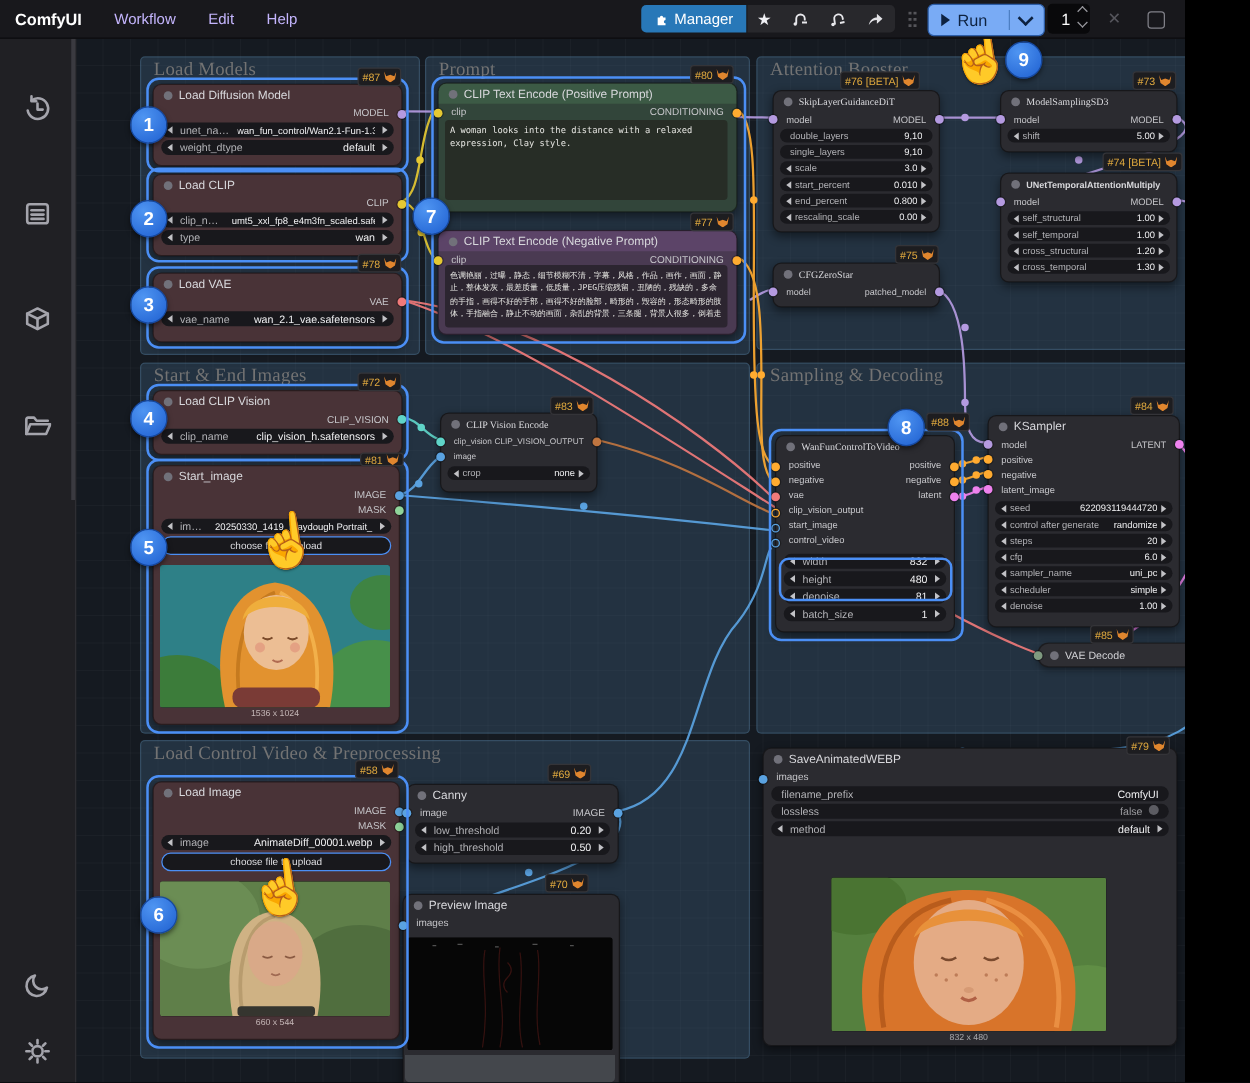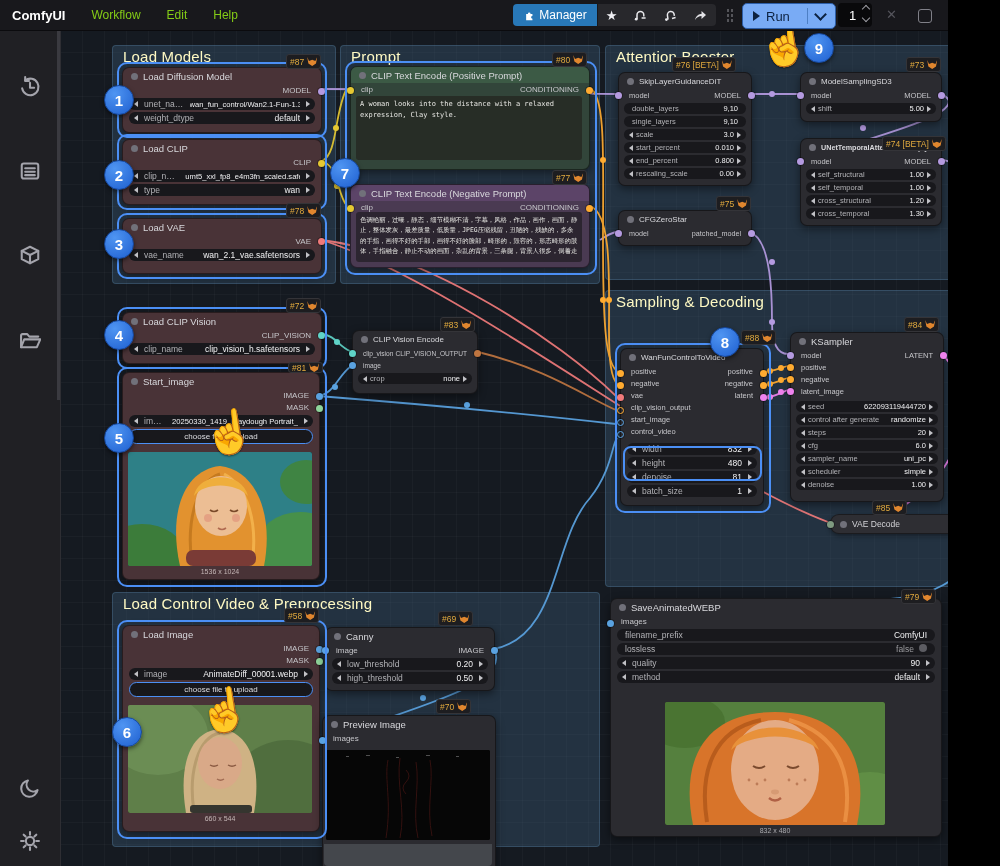--- a/index.html
+++ b/index.html
@@ -1,20 +1,20 @@
 <!DOCTYPE html>
 <html><head>
 <meta charset="utf-8">
 <style>
   html,body{margin:0;padding:0;background:#000;}
   #app{position:relative;width:948px;height:866px;overflow:hidden;background:#151a21;font-family:"Liberation Sans",sans-serif;-webkit-font-smoothing:antialiased;}
   
   #topbar{position:absolute;left:0;top:0;width:1000px;height:30px;background:#18181c;border-bottom:1px solid #0b0b0e;z-index:20;display:flex;align-items:center;}
   .logo{font-weight:bold;font-size:13px;color:#fff;margin-left:12px;}
-  .menu{font-size:12px;color:#84cc16;margin-left:26px;}
+  .menu{font-size:12px;color:#c4b5fd;margin-left:26px;}
   .mgr{position:absolute;left:513px;top:4px;height:22px;width:84px;background:#2878b8;border-radius:4px 0 0 4px;color:#fff;font-size:12px;display:flex;align-items:center;justify-content:center;gap:5px;}
   .icongrp{position:absolute;left:598px;top:4px;height:22px;width:118px;background:#28282c;border-radius:0 4px 4px 0;display:flex;align-items:center;justify-content:space-around;color:#e2e2e6;}
   .star{font-size:13px;color:#f0f0f4;}
   .dragdots{position:absolute;left:726px;top:8px;width:8px;height:14px;background-image:radial-gradient(circle,#55555a 1.2px,transparent 1.3px);background-size:4px 5px;}
   .runbtn{position:absolute;left:742px;top:3px;width:92px;height:24px;background:#79abf5;border:1px solid #2d5ea8;border-radius:5px;display:flex;align-items:center;color:#0d2240;font-size:13px;}
   .play{width:0;height:0;border-left:7px solid #0d2240;border-top:5px solid transparent;border-bottom:5px solid transparent;margin:0 6px 0 10px;}
   .rundiv{width:1px;height:16px;background:#4d7fc4;margin:0 8px 0 auto;}
   .chev{width:7px;height:7px;border-right:2px solid #0d2240;border-bottom:2px solid #0d2240;transform:rotate(45deg);margin:-3px 10px 0 0;}
   .batch{position:absolute;left:838px;top:3px;width:34px;height:24px;background:#09090b;border-radius:4px;color:#fff;font-size:13px;display:flex;align-items:center;}
   .batch span{margin-left:11px;}
@@ -27,30 +27,30 @@
   .tb-panel i{position:absolute;left:1px;right:1px;bottom:2px;height:0;border-top:1.5px solid #a8a8b0;display:block;}
   .tb-menu{position:absolute;left:976px;top:4px;color:#cdcdd4;font-size:15px;}
   
   #sidebar{position:absolute;left:0;top:30px;width:60px;height:836px;background:#202024;border-right:1px solid #2e2e33;z-index:15;}
   .sb-ico{position:absolute;left:19px;width:22px;height:22px;}
   .sb-ico svg{stroke:#a4a4ac;fill:none;stroke-width:1.5;stroke-linecap:round;stroke-linejoin:round;}
   .sb-scroll{position:absolute;right:0;top:0;width:3px;height:370px;background:#3a3a40;}
   
   #canvas{position:absolute;left:60px;top:30px;width:940px;height:836px;background-color:#151a21;background-image:linear-gradient(rgba(255,255,255,.028) 1px,transparent 1px),linear-gradient(90deg,rgba(255,255,255,.028) 1px,transparent 1px);background-size:22px 22px;z-index:1;}
   .group{position:absolute;background:rgba(64,103,133,.32);border:1px solid rgba(100,150,185,.28);border-radius:4px;z-index:1;}
-  .gtitle{position:absolute;left:10px;top:2px;font-size:15px;color:#fef9c3;letter-spacing:.2px;}
+  .gtitle{position:absolute;left:10px;top:2px;font-size:15px;color:#737373;letter-spacing:.2px;font-family:Liberation Serif, serif;}
   #wires{position:absolute;left:0;top:0;width:1000px;height:866px;z-index:2;pointer-events:none;}
   
   .node{position:absolute;background:#2b2b30;border:1px solid rgba(0,0,0,.45);border-radius:7px;box-shadow:0 3px 8px rgba(0,0,0,.45);z-index:3;color:#c8c8cc;}
   .node.maroon{background:#493337;}
   .node.green{background:#32453a;} .node.green .nh{background:#3c5a45;border-radius:6px 6px 0 0;}
   .node.purple{background:#4a3a52;} .node.purple .nh{background:#5c4468;border-radius:6px 6px 0 0;}
   .nh{height:16px;display:flex;align-items:center;gap:5px;padding:0 8px;font-size:9.5px;color:#d8d8dc;white-space:nowrap;overflow:hidden;}
   .nh .c{width:7px;height:7px;border-radius:50%;background:#71717a;flex:0 0 auto;}
-  .nh.sm2{font-size:8px;} .nh.sm3{font-size:7.2px;font-weight:bold;}
+  .nh.sm2{font-size:8px;font-family:Liberation Serif, serif;} .nh.sm3{font-size:7.2px;font-weight:bold;}
   .row{position:relative;height:12px;font-size:8px;color:#c6c6ca;padding:0 10px;display:flex;align-items:center;justify-content:space-between;white-space:nowrap;}
   .row.sm{font-size:6.6px;}
   .row .r{margin-left:auto;}
   .pin{position:absolute;width:7px;height:7px;border-radius:50%;box-shadow:0 0 0 1px rgba(0,0,0,.3);z-index:4;}
   .model{background:#b49ae0}.clipc{background:#e5c832}.vaec{background:#f07a7a}.cond{background:#ffab30}.imgc{background:#5aa2e0}.maskc{background:#8fd49a}.cvs{background:#5fd4c8}.cvo{background:#bf7540}.lat{background:#ee82ee}.grn{background:#7f9a80}
   .ring{background:transparent !important;border:1.5px solid #888;width:5px;height:5px;}
   .ring.imgc{border-color:#5aa2e0}.ring.cvo{border-color:#ffab30}
   .widget{display:flex;align-items:center;justify-content:space-between;background:#18181c;border-radius:8px;height:12px;margin:2px 6px;padding:0 15px;position:relative;font-size:8.5px;white-space:nowrap;overflow:hidden;}
   .widget::before{content:"";position:absolute;left:5px;top:50%;transform:translateY(-50%);border-style:solid;border-width:3px 4.5px 3px 0;border-color:transparent #c2c2c6 transparent transparent;}
   .widget::after{content:"";position:absolute;right:5px;top:50%;transform:translateY(-50%);border-style:solid;border-width:3px 0 3px 4.5px;border-color:transparent transparent transparent #c2c2c6;}
@@ -161,20 +161,23 @@
   <div id="canvas"></div>
 
   <div class="group" style="left:112px;top:45px;width:222px;height:237px">
       <span class="gtitle">Load Models</span>
     </div>
   <div class="group" style="left:340px;top:45px;width:258px;height:237px">
       <span class="gtitle">Prompt</span>
     </div>
   <div class="group" style="left:605px;top:45px;width:345px;height:233px">
       <span class="gtitle">Attention Booster</span>
+    </div>
+  <div class="group" style="left:112px;top:290px;width:486px;height:295px">
+      <span class="gtitle">Start &amp; End Images</span>
     </div>
   <div class="group" style="left:605px;top:290px;width:345px;height:295px">
       <span class="gtitle">Sampling &amp; Decoding</span>
     </div>
   <div class="group" style="left:112px;top:592px;width:486px;height:253px">
       <span class="gtitle">Load Control Video &amp; Preprocessing</span>
     </div>
 
   <svg id="wires">
     <g fill="none" stroke-width="1.8" opacity="0.92">
@@ -401,21 +404,21 @@
         <span>MODEL</span>
       </div>
     <span class="pin model" style="left:-4px;top:19px"></span>
     <span class="pin model" style="right:-4px;top:19px"></span>
     <div class="widget sm">
         <span class="wl">shift</span>
         <span class="wv">5.00</span>
       </div>
   </div>
 
-  <div class="badge" style="left:882px;top:136px">
+  <div class="badge" style="left:882px;top:122px">
       <span>#74 [BETA]</span>
       <span class="fox"></span>
     </div>
   <div class="node" style="left:800px;top:138px;width:140px;height:86px">
     <div class="nh sm3">
         <span class="c"></span>
         <span>UNetTemporalAttentionMultiply</span>
       </div>
     <div class="row" style="font-size:7.5px">
         <span>model</span>
@@ -772,24 +775,20 @@
     <div class="widget noarr">
         <span class="wl">filename_prefix</span>
         <span class="wv">ComfyUI</span>
       </div>
     <div class="widget noarr">
         <span class="wl">lossless</span>
         <span style="display:flex;align-items:flex-start">
           <span class="wv dim">false</span>
           <span class="tog"></span>
         </span>
-      </div>
-    <div class="widget">
-        <span class="wl">quality</span>
-        <span class="wv">90</span>
       </div>
     <div class="widget">
         <span class="wl">method</span>
         <span class="wv">default</span>
       </div>
   </div>
   <div class="prev" style="left:665px;top:702px;width:220px;height:123px">
     <svg width="220" height="123" viewBox="0 0 220 123">
       <rect width="220" height="123" fill="#55803e"></rect>
       <ellipse cx="20" cy="20" rx="40" ry="26" fill="#47702f" opacity=".8"></ellipse>

